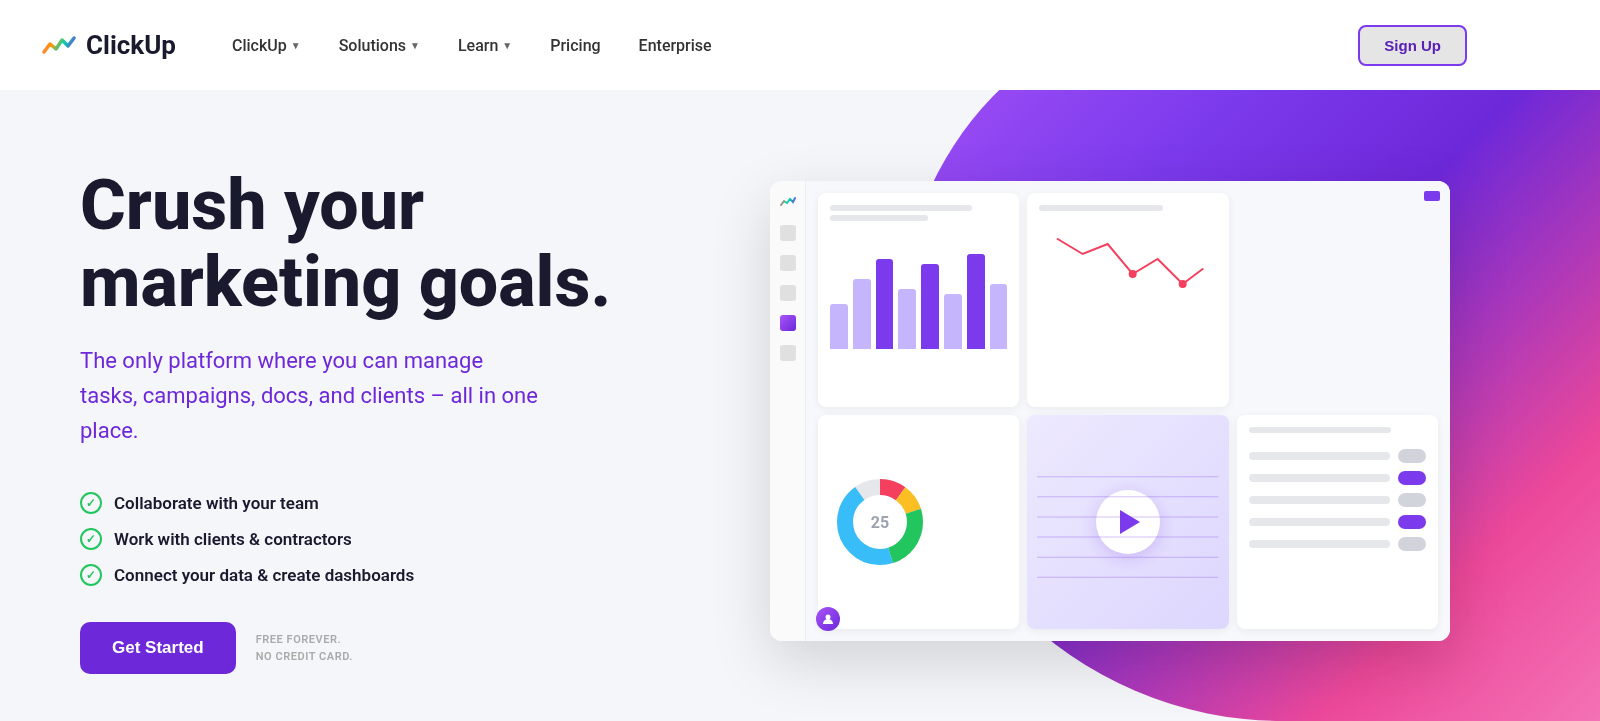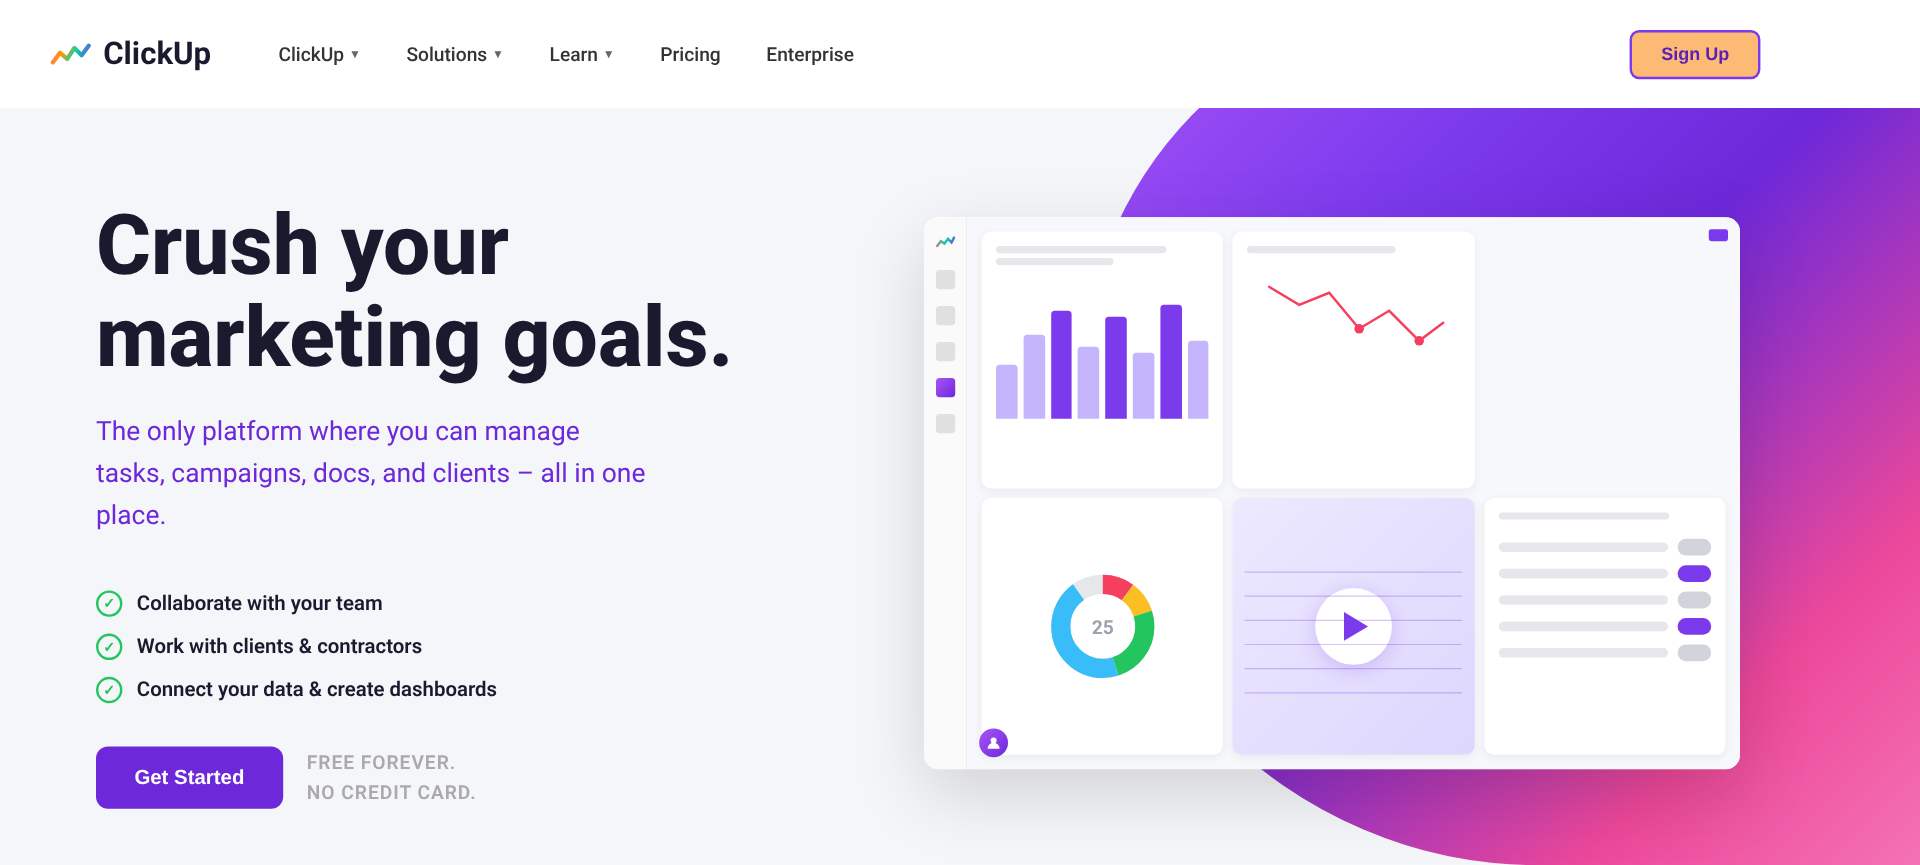--- a/index.html
+++ b/index.html
@@ -87,21 +87,21 @@
 
     .contact-sales {
       font-size: 15px;
       font-weight: 600;
       color: white;
       cursor: pointer;
       padding: 8px 16px;
     }
 
     .btn-signup {
-      background: #fdba74;
+      background: #e5e5e5;
       color: #5b21b6;
       border: 2px solid #7c3aed;
       border-radius: 8px;
       padding: 10px 24px;
       font-size: 15px;
       font-weight: 700;
       cursor: pointer;
     }
 
     .btn-login {
@@ -184,21 +184,21 @@
       color: white;
       border: none;
       border-radius: 10px;
       padding: 16px 32px;
       font-size: 17px;
       font-weight: 700;
       cursor: pointer;
     }
 
     .free-text {
-      font-size: 16px;
+      font-size: 11px;
       color: #aaa;
       font-weight: 600;
       line-height: 1.6;
       letter-spacing: 0.05em;
       text-transform: uppercase;
     }
 
     
     .hero-right {
       flex: 1;
@@ -306,21 +306,21 @@
       font-weight: 700;
       color: #c4b5fd;
     }
 
     
     .card-donut {
       grid-column: 1;
       grid-row: 2;
       display: flex;
       align-items: center;
-      justify-content: center;
+      justify-content: flex-start;
     }
 
     
     .card-play {
       grid-column: 2;
       grid-row: 2;
       display: flex;
       align-items: center;
       justify-content: center;
       background: linear-gradient(135deg, #ede9fe 0%, #ddd6fe 100%);

